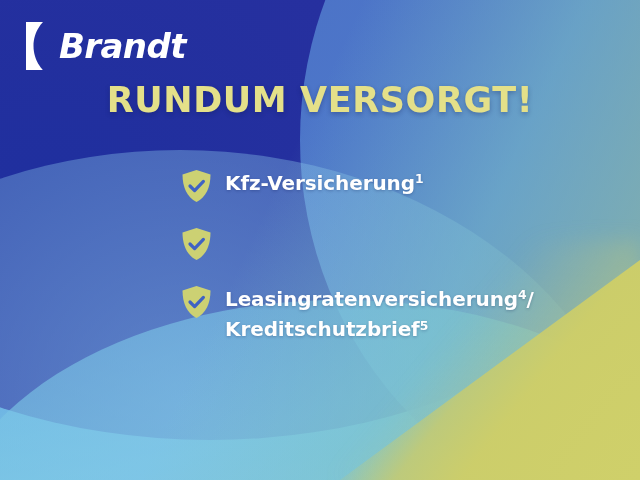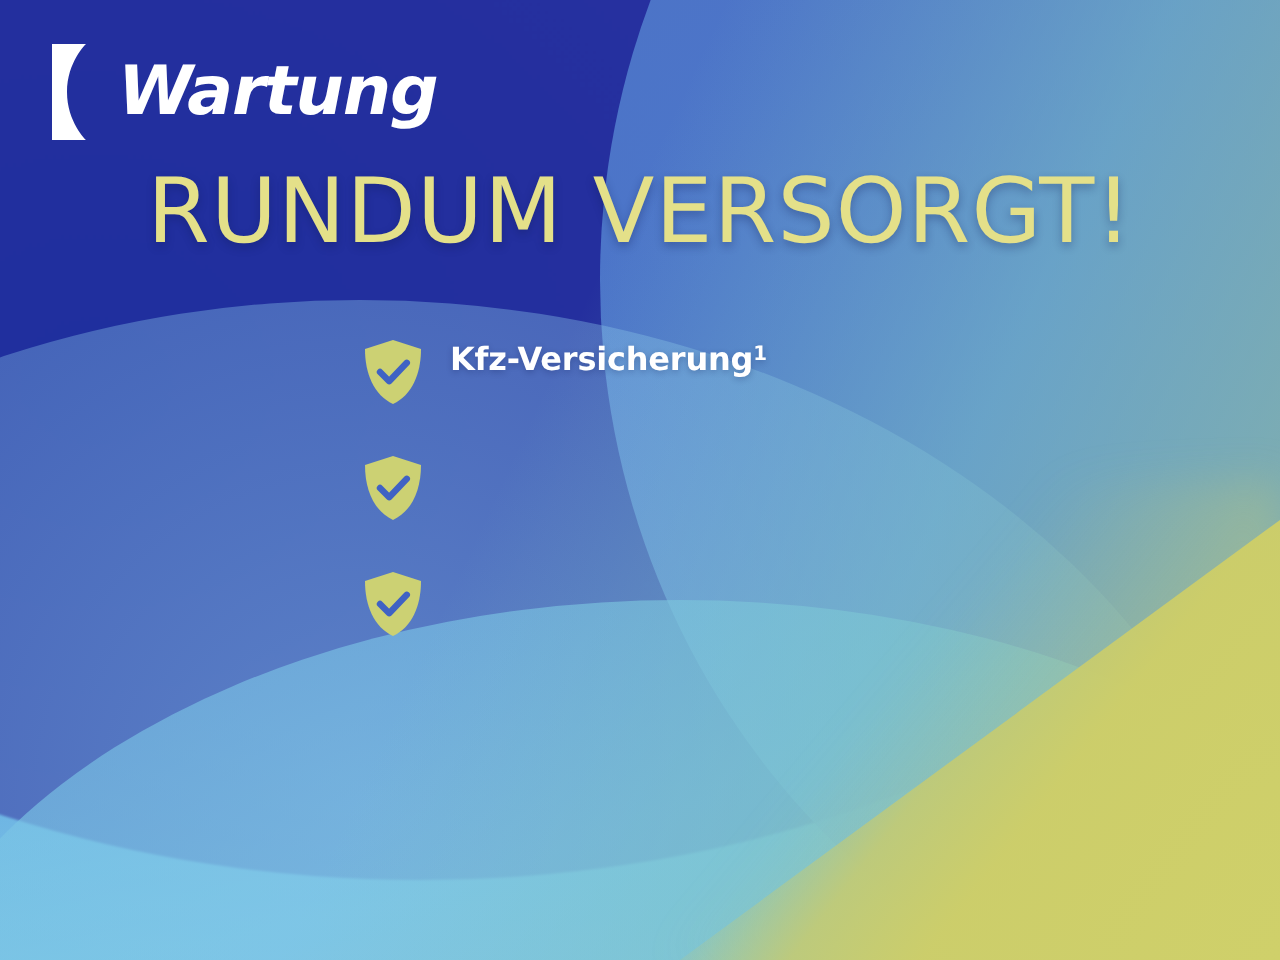--- a/index.html
+++ b/index.html
@@ -145,22 +145,22 @@
   }
 
   
   .headline {
     position: absolute;
     left: 0;
     right: 0;
     top: 83px;
     text-align: center;
     color: #e4e089;
-    font-size: 45px;
-    font-weight: 400;
+    font-size: 35px;
+    font-weight: 700;
     letter-spacing: 0.6px;
     line-height: 1;
     text-shadow: 0 2px 5px rgba(16,24,80,0.32);
   }
 
   
   .benefits {
     position: absolute;
     left: 181px;
     top: 168px;
@@ -173,21 +173,21 @@
   }
   .shield {
     flex: 0 0 auto;
     width: 31px;
     height: 34px;
     margin-right: 13px;
     margin-top: 1px;
   }
   .benefit-text {
     color: #ffffff;
-    font-size: 16px;
+    font-size: 20px;
     font-weight: 700;
     line-height: 1.52;
     letter-spacing: -0.1px;
     text-shadow: 0 1px 3px rgba(16,24,80,0.28);
   }
   .benefit-text sup {
     font-size: 0.62em;
     font-weight: 600;
     top: -0.55em;
     position: relative;
@@ -207,21 +207,21 @@
   <div class="bg-teal"></div>
   <div class="wedge-soft"></div>
   <div class="wedge-yellow"></div>
 
   <div class="logo">
     <span class="logo-mark-wrap">
       <svg class="logo-mark" viewBox="0 0 26 48" xmlns="http://www.w3.org/2000/svg">
         <path d="M0 0 H17 C17 0 7.5 9 7.5 24 C7.5 39 17 48 17 48 H0 Z" fill="#ffffff"></path>
       </svg>
     </span>
-    <span class="logo-word">Wartung</span>
+    <span class="logo-word">Brandt</span>
   </div>
 
   <div class="headline">RUNDUM VERSORGT!</div>
 
   <div class="benefits">
 
     <div class="benefit">
       <span>
         <svg class="shield" viewBox="0 0 31 34" xmlns="http://www.w3.org/2000/svg">
           <path d="M15.5 1 L29.5 5.5 C29.5 18 25 28.5 15.5 33 C6 28.5 1.5 18 1.5 5.5 Z" fill="#ccd173"></path>
@@ -241,16 +241,17 @@
     </div>
 
 
     <div class="benefit">
       <span>
         <svg class="shield" viewBox="0 0 31 34" xmlns="http://www.w3.org/2000/svg">
           <path d="M15.5 1 L29.5 5.5 C29.5 18 25 28.5 15.5 33 C6 28.5 1.5 18 1.5 5.5 Z" fill="#ccd173"></path>
           <path d="M9 17 L13.6 21.6 L22.4 12.4" fill="none" stroke="#3f62c4" stroke-width="3.2" stroke-linecap="round" stroke-linejoin="round"></path>
         </svg>
       </span>
+      <span class="benefit-text"><span>Leasingratenversicherung</span><sup>4</sup><span>/</span><br><span>Kreditschutzbrief</span><sup>5</sup></span>
     </div>
 
   </div>
 </div>
 
 </body></html>

